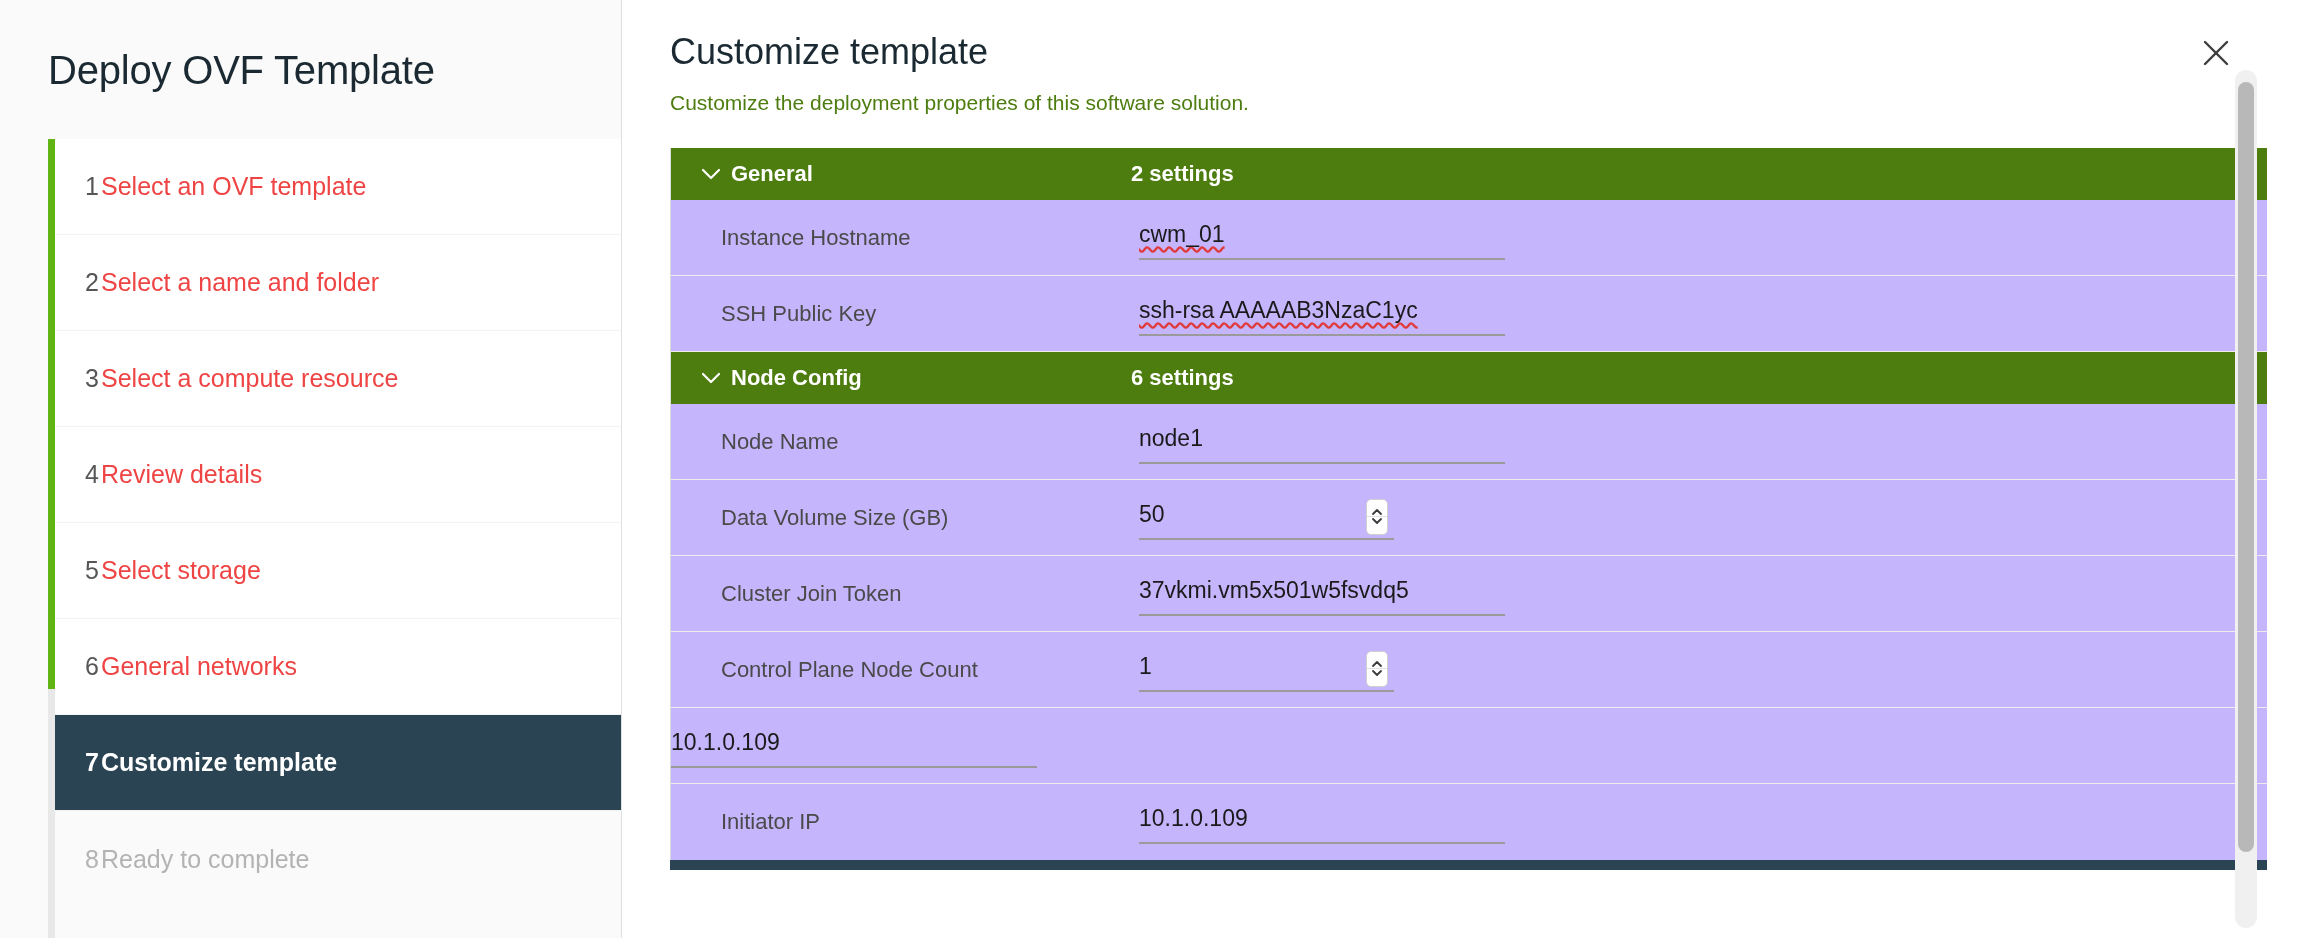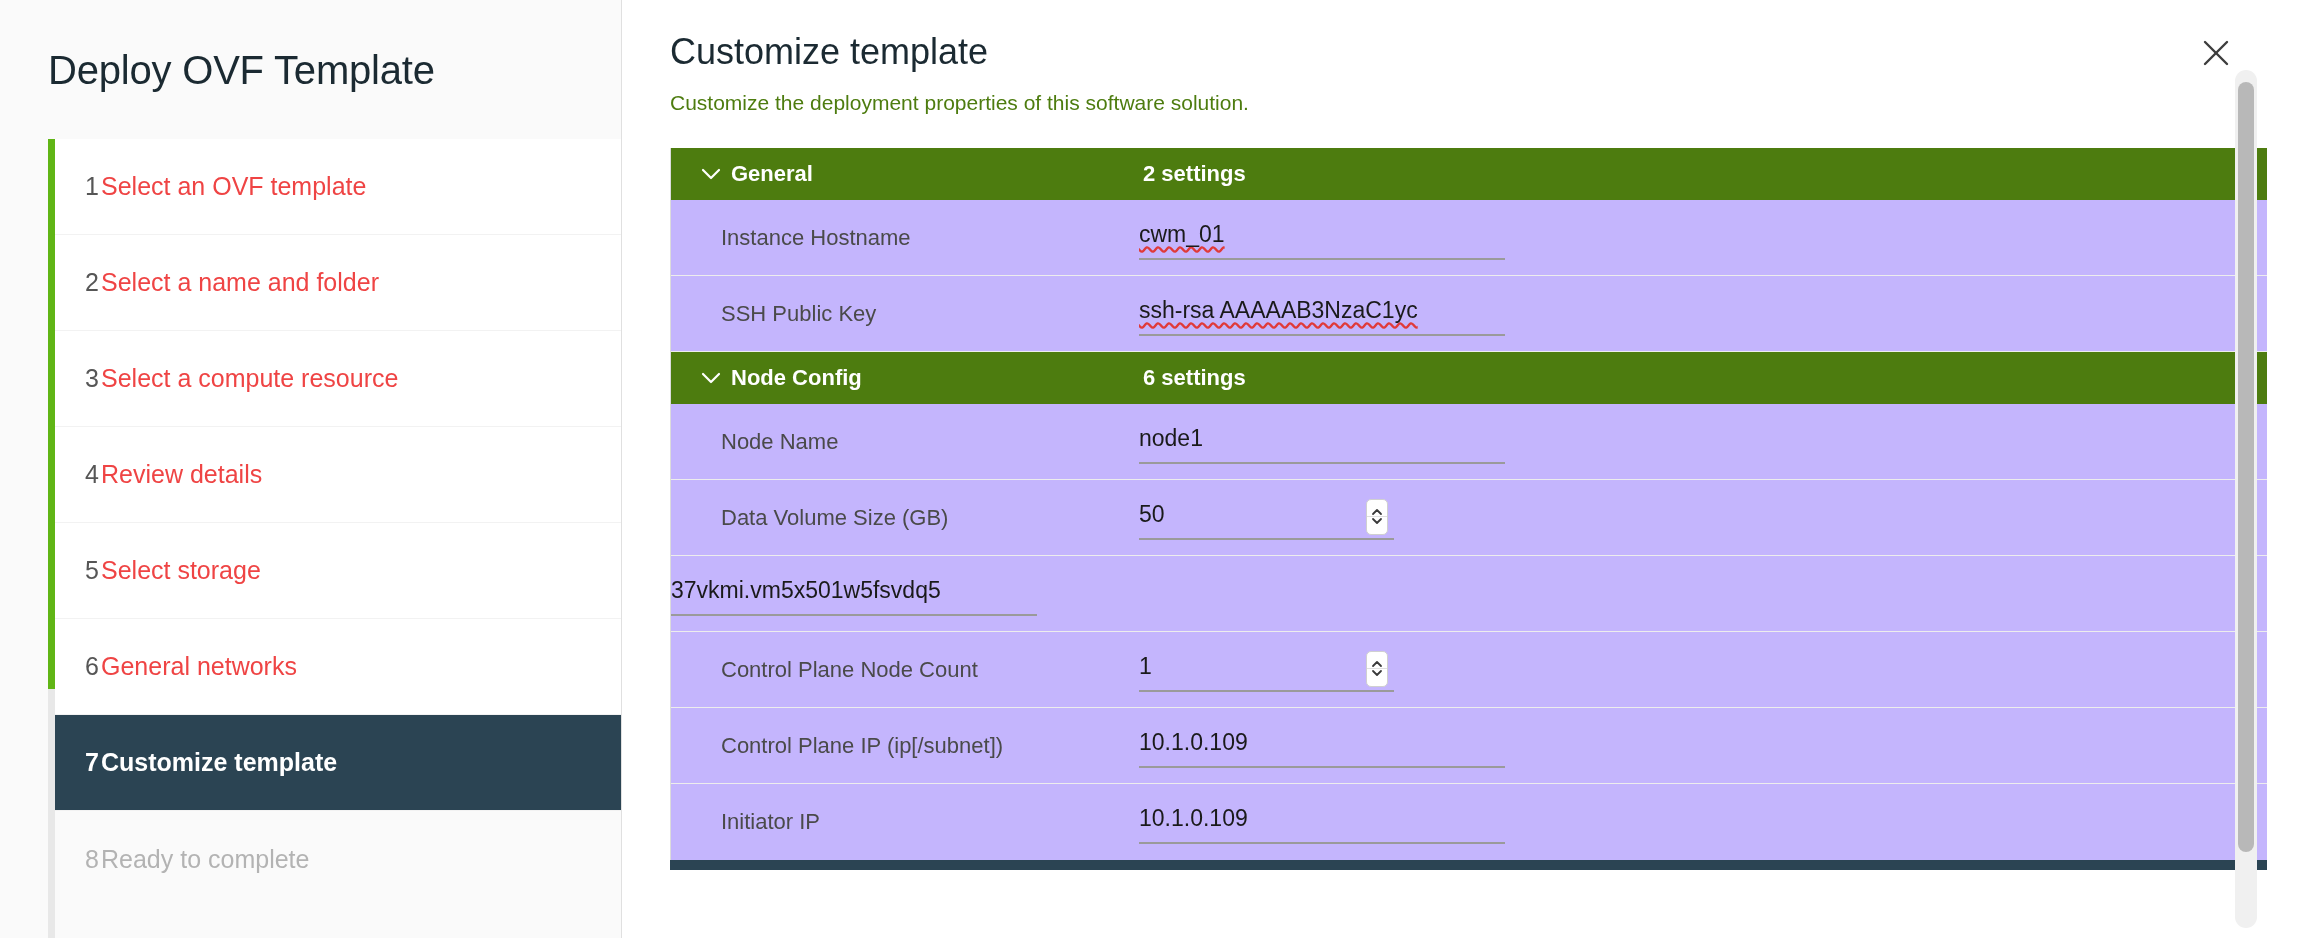--- a/index.html
+++ b/index.html
@@ -153,21 +153,21 @@
   .group-head .chev {
     width: 40px;
     margin-left: 20px;
     display: flex;
     align-items: center;
     justify-content: center;
   }
   .group-head .gname { flex: 0 0 auto; }
   .group-head .gcount {
     position: absolute;
-    left: 472px;
+    left: 460px;
     font-size: 22px;
     font-weight: 600;
   }
   .group-head-inner {
     position: relative;
     display: flex;
     align-items: center;
     width: 100%;
     height: 100%;
   }
@@ -393,20 +393,21 @@
                   <span>
                     <svg width="12" height="8" viewBox="0 0 12 8">
                       <polyline points="2,2 6,6 10,2" fill="none" stroke="#3a3a3a" stroke-width="1.8" stroke-linecap="round" stroke-linejoin="round"></polyline>
                     </svg>
                   </span>
                 </span>
               </div>
             </div>
           </div>
           <div class="row">
+            <div class="rlabel">Cluster Join Token</div>
             <div class="rvalue">
               <div class="field w-text">
                 <span class="field-text">37vkmi.vm5x501w5fsvdq5</span>
               </div>
             </div>
           </div>
           <div class="row">
             <div class="rlabel">Control Plane Node Count</div>
             <div class="rvalue">
               <div class="field w-num">
@@ -421,21 +422,20 @@
                   <span>
                     <svg width="12" height="8" viewBox="0 0 12 8">
                       <polyline points="2,2 6,6 10,2" fill="none" stroke="#3a3a3a" stroke-width="1.8" stroke-linecap="round" stroke-linejoin="round"></polyline>
                     </svg>
                   </span>
                 </span>
               </div>
             </div>
           </div>
           <div class="row">
-            <div class="rlabel">Control Plane IP (ip[/subnet])</div>
             <div class="rvalue">
               <div class="field w-text">
                 <span class="field-text">10.1.0.109</span>
               </div>
             </div>
           </div>
           <div class="row">
             <div class="rlabel">Initiator IP</div>
             <div class="rvalue">
               <div class="field w-text">

